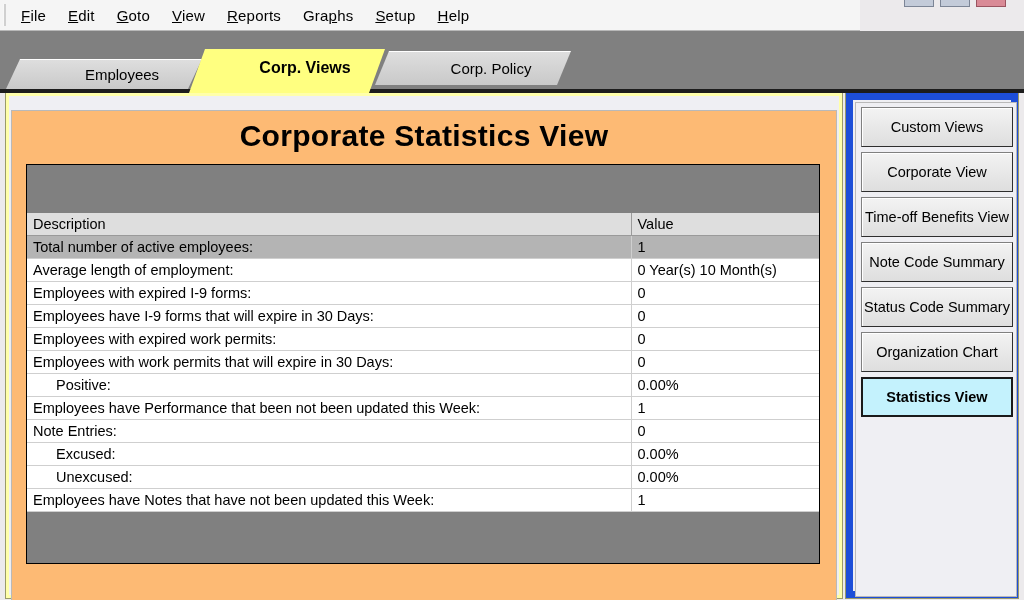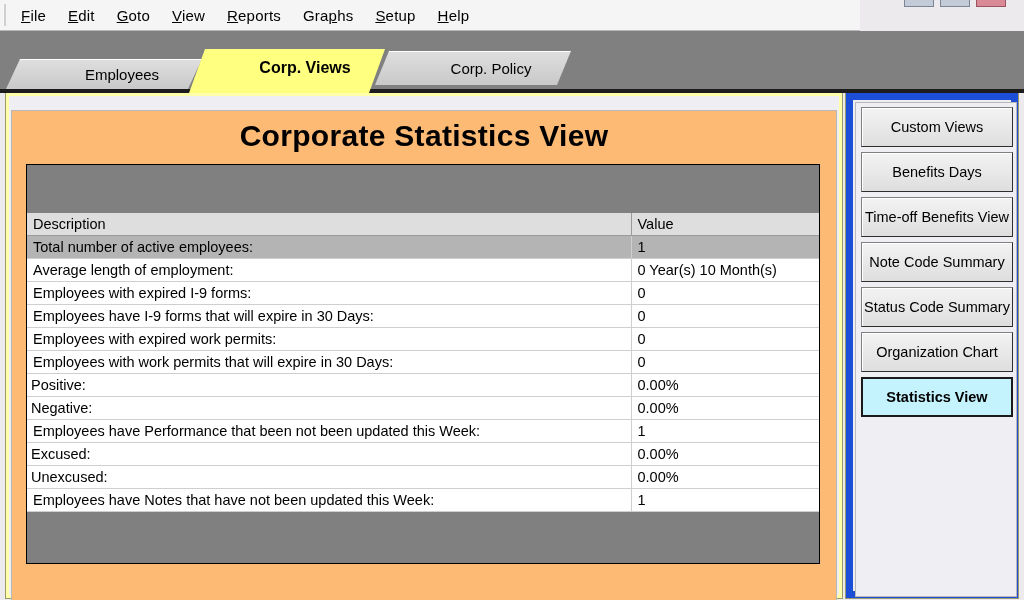--- a/index.html
+++ b/index.html
@@ -207,21 +207,21 @@
     border-right: 1px solid #cfcfcf;
     border-bottom: 1px solid #cfcfcf;
     color: #000;
     white-space: nowrap;
     overflow: hidden;
     box-sizing: border-box;
   }
   table.grid td:last-child { border-right: none; }
 
   table.grid tr.selected td { background: #b4b4b4; }
-  table.grid td.indent { padding-left: 4px; }
+  table.grid td.indent { padding-left: 29px; }
 
   .grid-filler { background: #808080; height: 100%; }
 
   
   .refresh-btn {
     position: absolute;
     left: 14px; bottom: 6px;
     width: 110px; height: 27px;
     background: linear-gradient(#fbfbfb, #e2e2e2);
     border: 1px solid #767676;
@@ -358,26 +358,26 @@
                 </tr>
                 <tr>
                   <td>Employees with work permits that will expire in 30 Days:</td>
                   <td>0</td>
                 </tr>
                 <tr>
                   <td class="indent">Positive:</td>
                   <td>0.00%</td>
                 </tr>
                 <tr>
-                  <td class="indent">Negative:</td>
-                  <td>0.00%</td>
-                </tr>
-                <tr>
                   <td>Employees have Performance that been not been updated this Week:</td>
                   <td>1</td>
+                </tr>
+                <tr>
+                  <td>Note Entries:</td>
+                  <td>0</td>
                 </tr>
                 <tr>
                   <td class="indent">Excused:</td>
                   <td>0.00%</td>
                 </tr>
                 <tr>
                   <td class="indent">Unexcused:</td>
                   <td>0.00%</td>
                 </tr>
                 <tr>
@@ -389,21 +389,21 @@
           <div class="grid-filler"></div>
         </div>
 
         <button class="refresh-btn">Refresh</button>
       </div>
     </div>
 
     <div class="side-panel">
       <div class="side-inner" id="sidebar-inner">
           <button class="side-btn">Custom Views</button>
-          <button class="side-btn">Benefits Days</button>
+          <button class="side-btn">Corporate View</button>
           <button class="side-btn">Time-off Benefits View</button>
           <button class="side-btn">Note Code Summary</button>
           <button class="side-btn">Status Code Summary</button>
           <button class="side-btn">Organization Chart</button>
           <button class="side-btn active">Statistics View</button>
         </div>
     </div>
 
   </div>
 </div>

